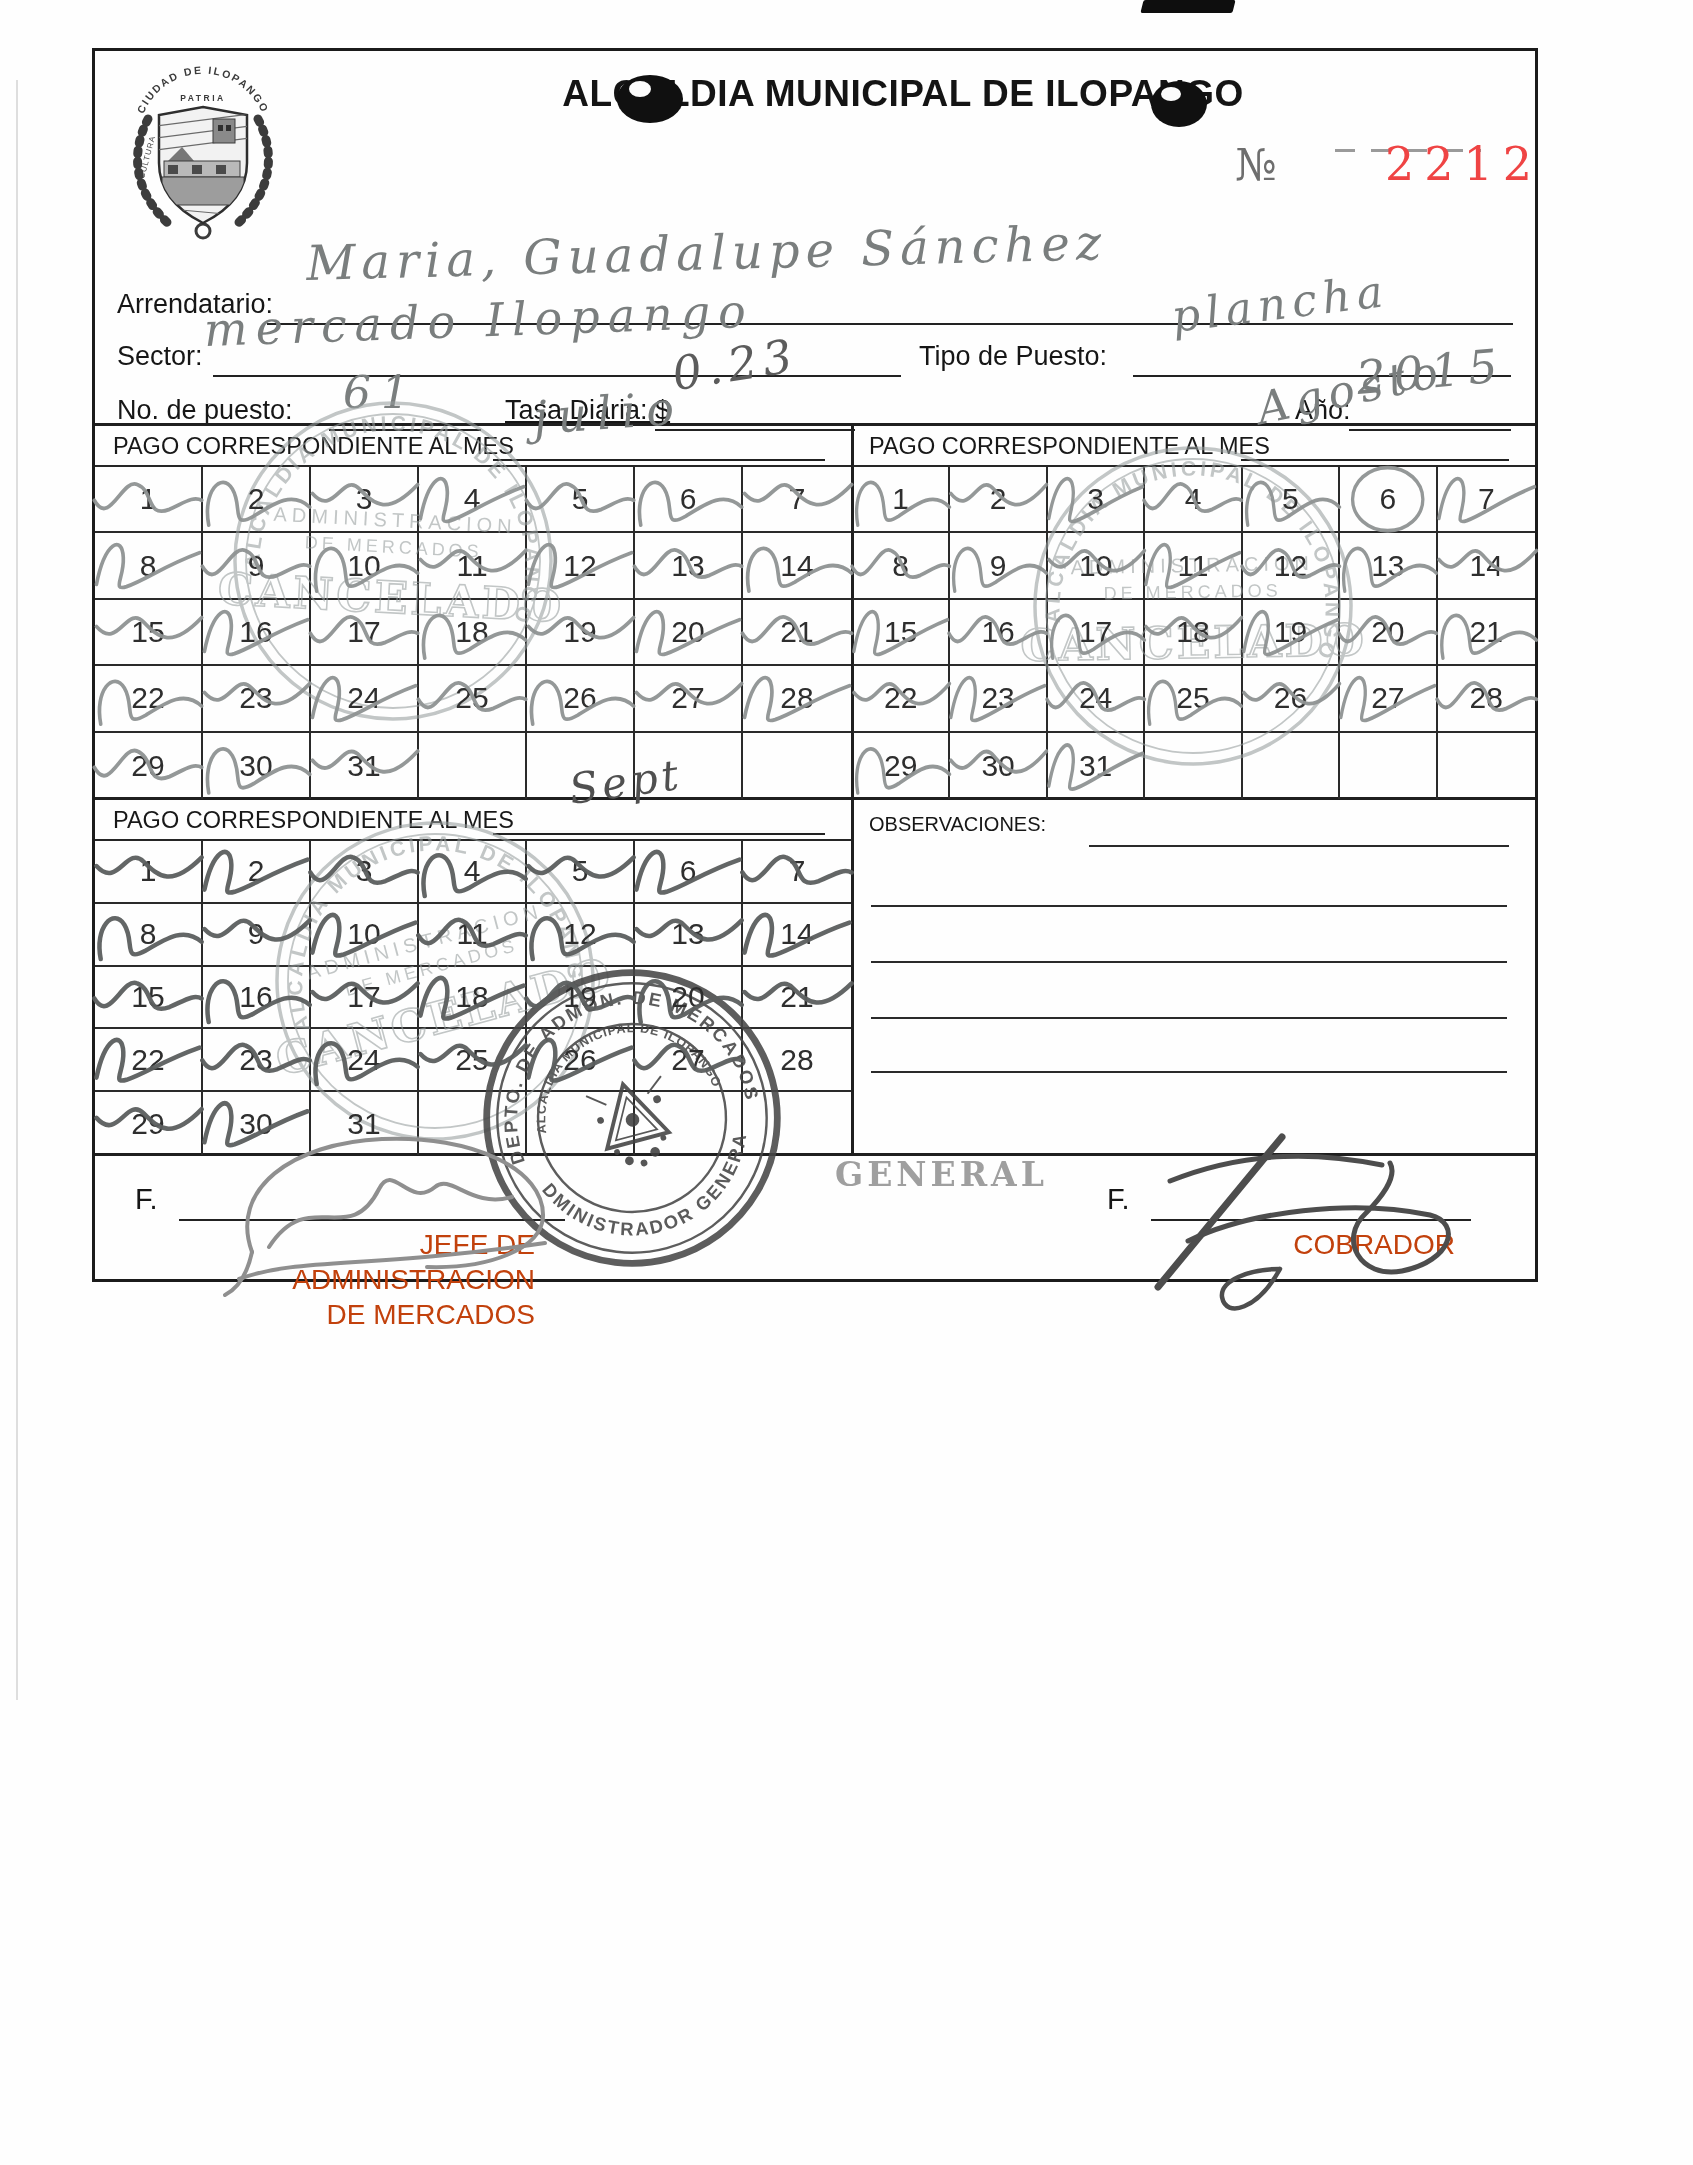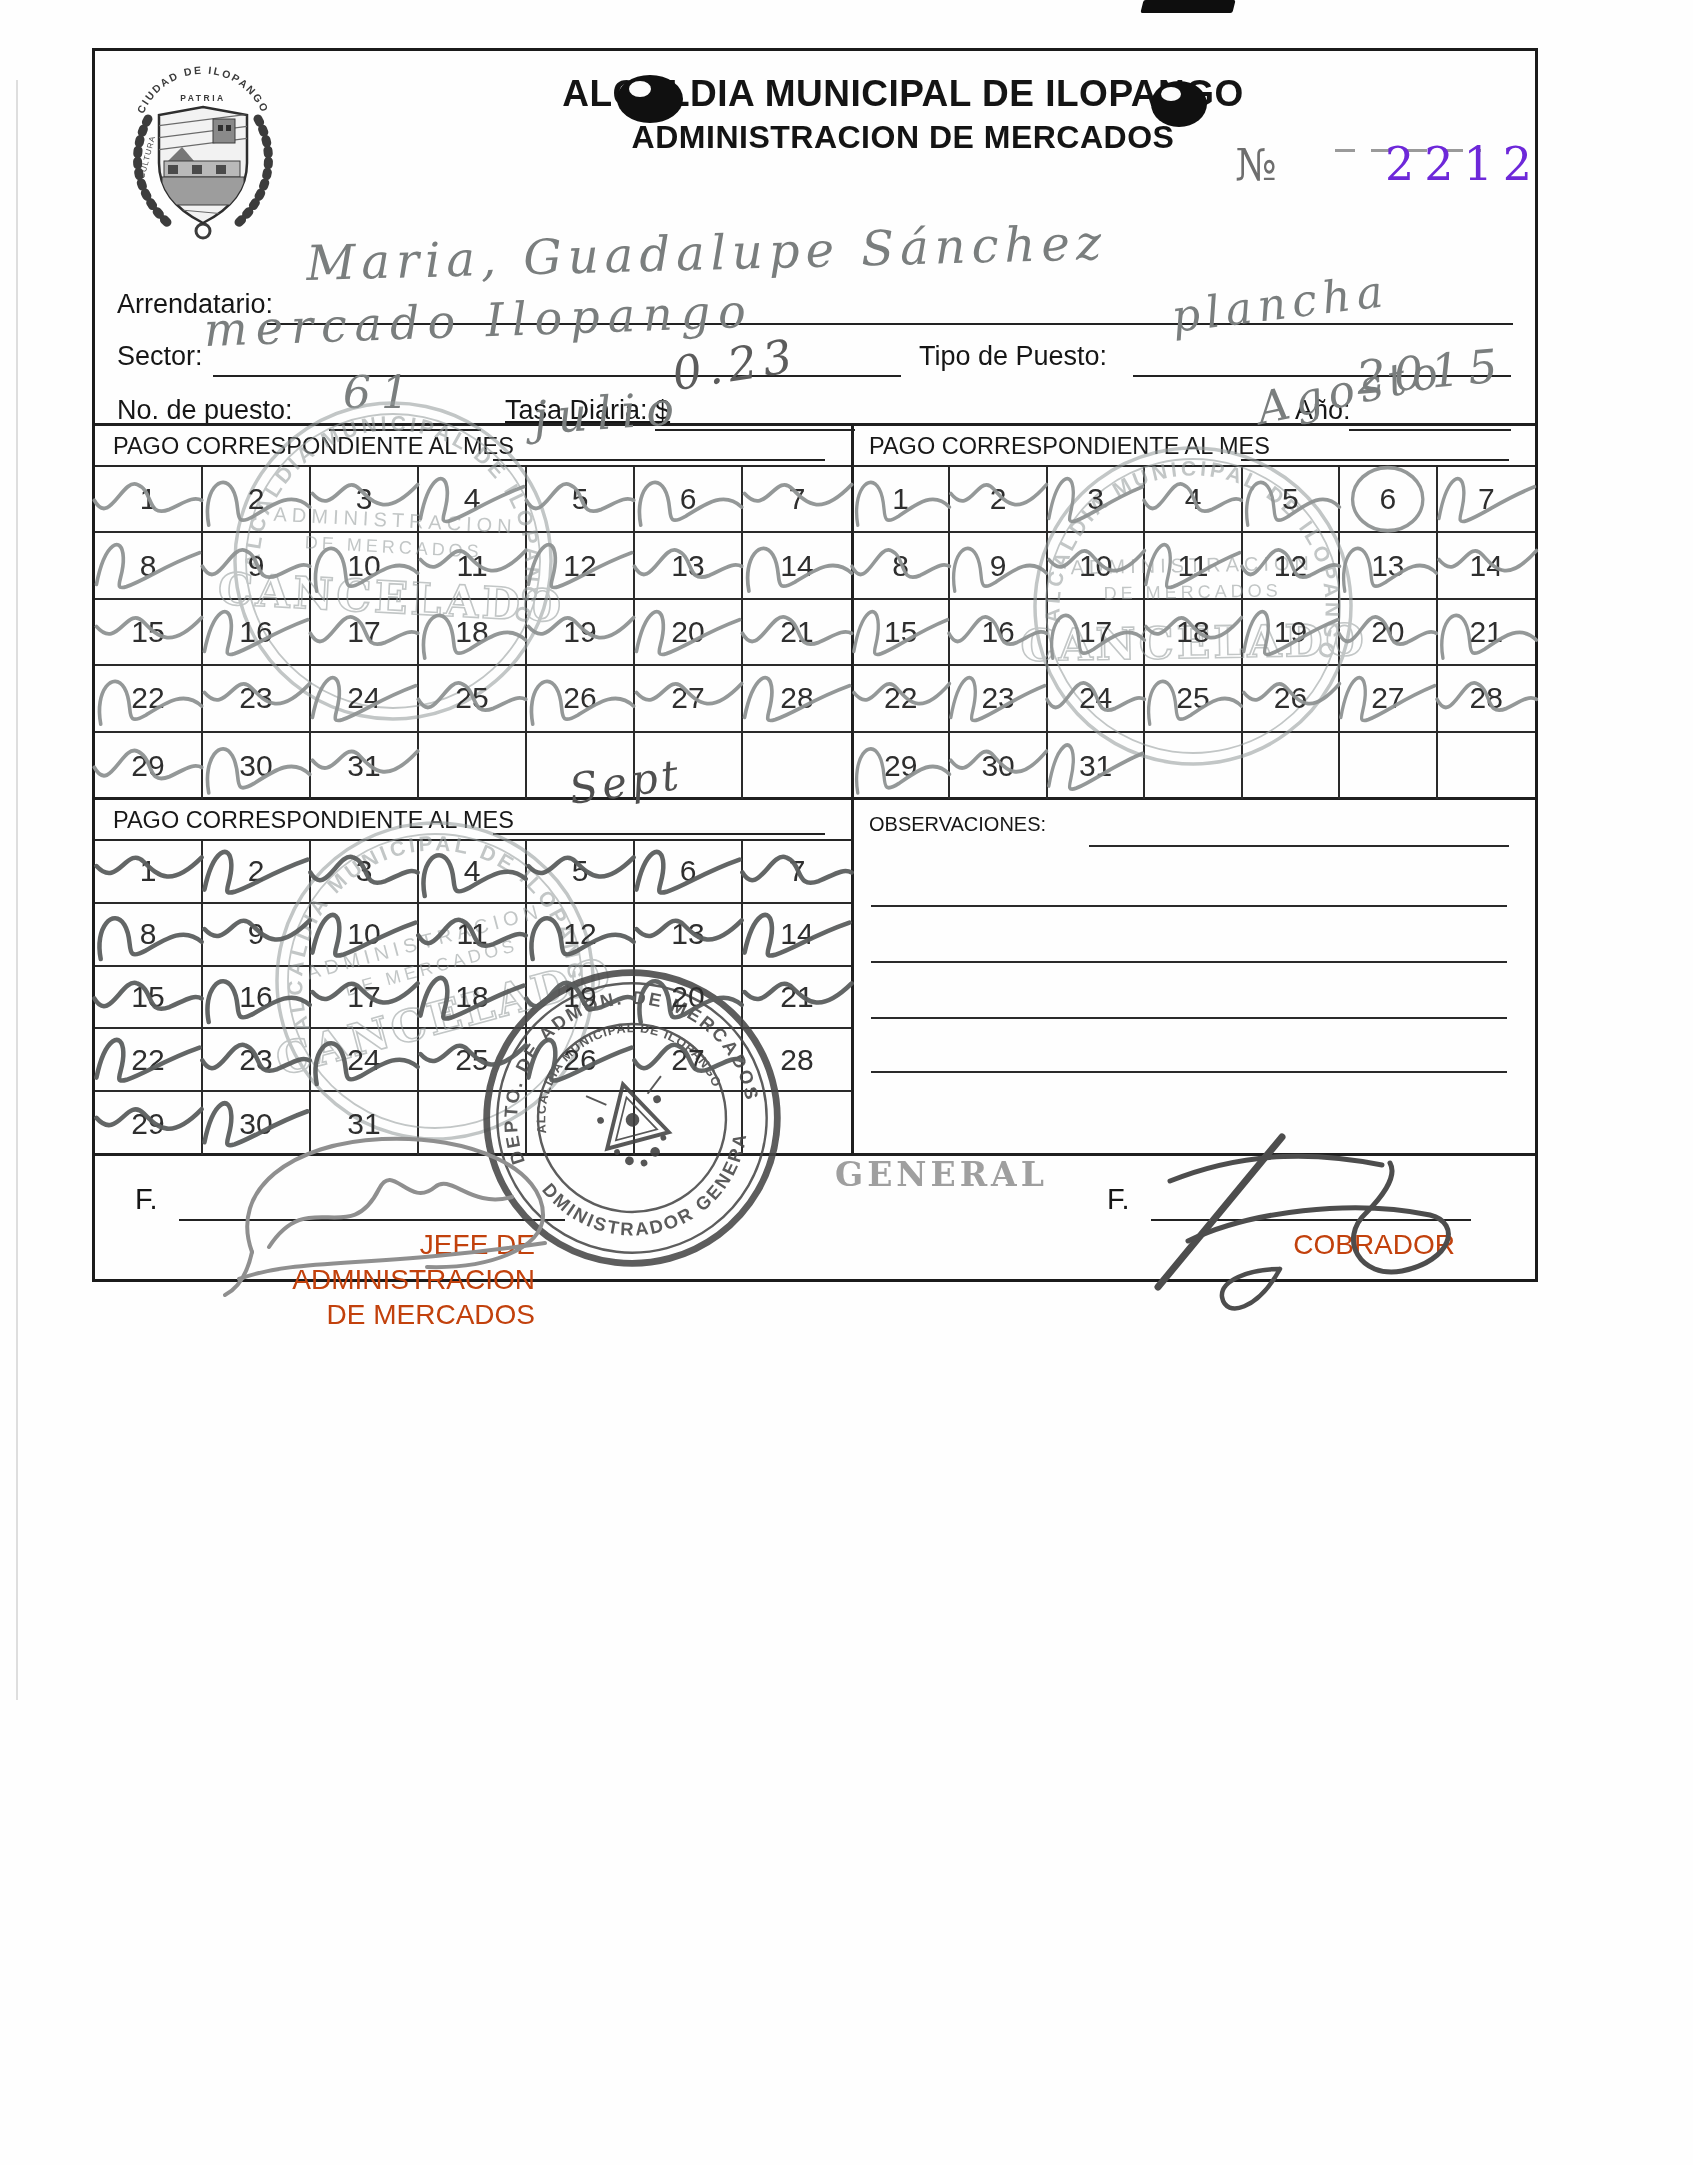--- a/index.html
+++ b/index.html
@@ -103,30 +103,29 @@
           <rect x="50" y="108" width="10" height="9" fill="#4a4a4a"></rect>
             <rect x="74" y="108" width="10" height="9" fill="#4a4a4a"></rect>
           <rect x="98" y="108" width="10" height="9" fill="#4a4a4a"></rect>
           <rect x="44" y="120" width="82" height="28" fill="#9d9d9d" stroke="#3d3d3d"></rect>
         </g>
       </g>
     </svg>
 
     <div class="abs title-wrap">
       <div class="title1">ALCALDIA MUNICIPAL DE ILOPANGO</div>
-      <div class="title2">ADMINISTRACION DE MERCADOS</div>
     </div>
     <div class="abs blob" style="left:522px;top:24px;width:66px;height:48px;"></div>
     <div class="abs blob-hole" style="left:534px;top:30px;width:22px;height:16px;"></div>
     <div class="abs blob" style="left:1056px;top:30px;width:56px;height:46px;"></div>
     <div class="abs blob-hole" style="left:1066px;top:36px;width:20px;height:14px;"></div>
 
     <div class="abs receipt-no" style="left:1140px;top:88px;font-size:44px;">№</div>
     <div class="abs no-dashes" style="left:1240px;top:98px;width:146px;"></div>
-    <div class="abs receipt-no" style="left:1290px;top:86px;font-size:46px;letter-spacing:10px;color:#6d28d9;">2212</div>
+    <div class="abs receipt-no" style="left:1290px;top:86px;font-size:46px;letter-spacing:10px;color:#ef4444;">2212</div>
 
     <div class="abs lbl" style="left:22px;top:238px;">Arrendatario:</div>
     <div class="abs rule" style="left:172px;top:272px;width:1246px;"></div>
     <div class="abs hw" style="left:212px;top:184px;font-size:48px;transform:rotate(-1.5deg);letter-spacing:6px;">Maria, Guadalupe Sánchez</div>
 
     <div class="abs lbl" style="left:22px;top:290px;">Sector:</div>
     <div class="abs rule" style="left:118px;top:324px;width:688px;"></div>
     <div class="abs hw" style="left:110px;top:252px;font-size:46px;transform:rotate(-2deg);letter-spacing:8px;">mercado Ilopango</div>
 
     <div class="abs lbl" style="left:824px;top:290px;">Tipo de Puesto:</div>

